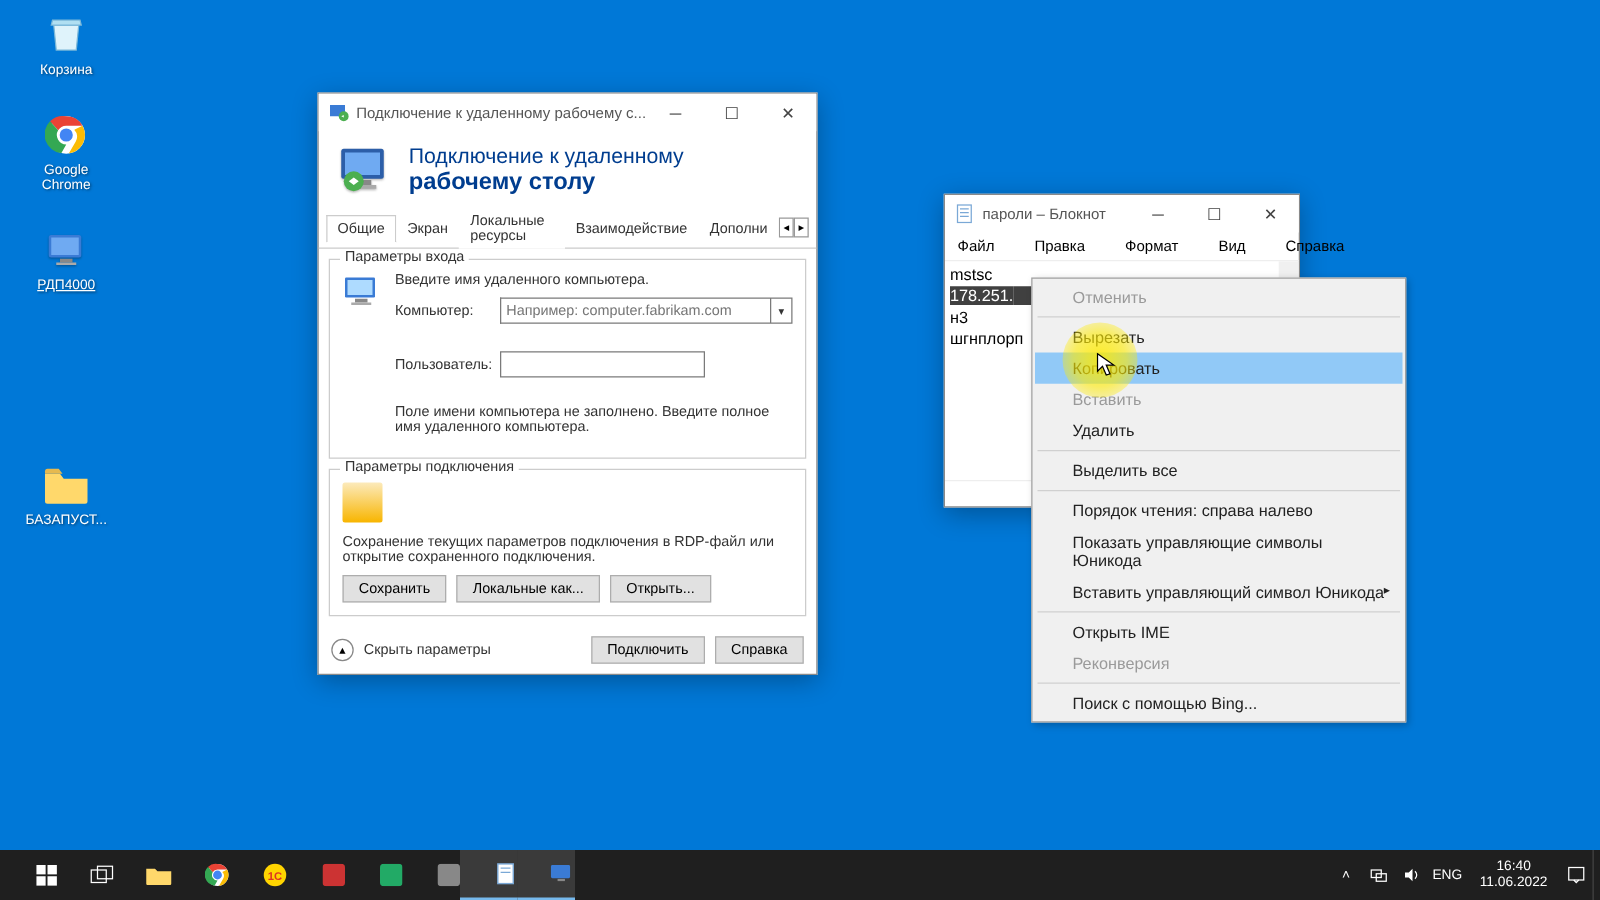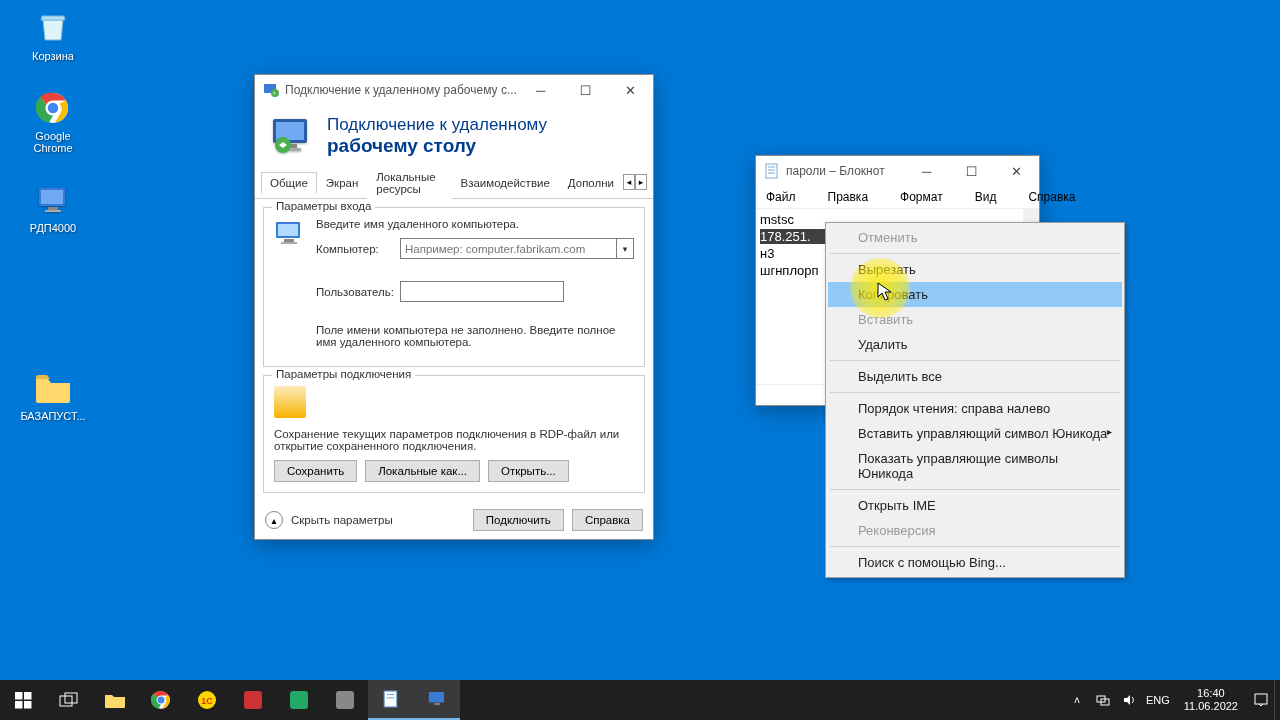--- a/index.html
+++ b/index.html
@@ -67,21 +67,21 @@
 .ctx .item { padding: 5px 14px 5px 30px; cursor: pointer; color: #222; position: relative; }
 .ctx .item.disabled { color: #9a9a9a; cursor: default; }
 .ctx .item.highlight { background: #91c9f7; }
 .ctx .item.sub::after { content: '▸'; position: absolute; right: 10px; font-size: 10px; }
 .ctx hr { border: none; border-top: 1px solid #d0d0d0; margin: 3px 2px; }
 .yellow-spot { position: absolute; width: 60px; height: 60px; border-radius: 50%; background: radial-gradient(rgba(255,235,0,.85), rgba(255,235,0,.6), rgba(255,235,0,0)); left: 850px; top: 258px; pointer-events: none; z-index: 50; }
 .cursor { position: absolute; left: 877px; top: 282px; z-index: 60; pointer-events: none; font-size: 16px; color: #000; }
 
 
 .taskbar { position: absolute; bottom: 0; left: 0; right: 0; height: 40px; background: #1f1f1f; display: flex; align-items: center; color: #fff; }
-.tb-item { width: 46px; height: 40px; display: flex; align-items: center; justify-content: center; cursor: pointer; }
+.tb-item { width: 46px; height: 40px; display: flex; align-items: center; justify-content: flex-end; cursor: pointer; }
 .tb-item.active { border-bottom: 2px solid #76b9ed; background: rgba(255,255,255,.12); }
 .tb-spacer { flex: 1; }
 .tray { display: flex; align-items: center; font-size: 11px; gap: 8px; padding-right: 4px; }
 .tray .clock { text-align: center; line-height: 13px; font-size: 11px; padding: 0 6px; }
 .tray .lang { font-size: 11px; }
 .tray .tico { width: 18px; display: flex; justify-content: center; }
 .show-desktop { width: 6px; height: 40px; border-left: 1px solid #444; }
 
 .monitor-svg { filter: drop-shadow(0 1px 1px rgba(0,0,0,.3)); }
 </style>
@@ -103,21 +103,21 @@
         <circle cx="17" cy="17" r="15" fill="#fff"></circle>
         <path d="M17 2a15 15 0 0 1 13 7.5H17a7.5 7.5 0 0 0-6.5 3.75L4 6A15 15 0 0 1 17 2z" fill="#ea4335"></path>
         <path d="M30 9.5A15 15 0 0 1 19 31.8l5.5-9.5A7.5 7.5 0 0 0 23.5 13l.3-.5z" fill="#fbbc05"></path>
         <path d="M4 6l6.5 7.25A7.5 7.5 0 0 0 17 24.5l-4 7A15 15 0 0 1 4 6z" fill="#34a853"></path>
         <circle cx="17" cy="17" r="6" fill="#4285f4"></circle>
         <circle cx="17" cy="17" r="6" fill="none" stroke="#fff" stroke-width="1.5"></circle>
       </svg>
   </div>
   <span class="label">Google Chrome</span>
 </div>
-<div class="desktop-icon" style="left:18px; top:180px;">
+<div class="desktop-icon" style="left:18px; top:180px;text-decoration:underline;">
   <div class="icon-box">
     <svg class="monitor-svg" width="34" height="34" viewBox="0 0 34 34">
         <rect x="3" y="5" width="26" height="18" rx="2" fill="#3a7bd5"></rect>
         <rect x="5" y="7" width="22" height="14" fill="#6faaf2"></rect>
         <rect x="12" y="24" width="10" height="3" fill="#888"></rect>
         <rect x="9" y="27" width="16" height="2" fill="#aaa"></rect>
       </svg>
   </div>
   <span class="label">РДП4000</span>
 </div>
@@ -263,22 +263,22 @@
   <div class="item disabled">Отменить</div>
   <hr>
   <div class="item">Вырезать</div>
   <div class="item highlight">Копировать</div>
   <div class="item disabled">Вставить</div>
   <div class="item">Удалить</div>
   <hr>
   <div class="item">Выделить все</div>
   <hr>
   <div class="item">Порядок чтения: справа налево</div>
+  <div class="item">Показать управляющие символы Юникода</div>
   <div class="item sub">Вставить управляющий символ Юникода</div>
-  <div class="item">Показать управляющие символы Юникода</div>
   <hr>
   <div class="item">Открыть IME</div>
   <div class="item disabled">Реконверсия</div>
   <hr>
   <div class="item">Поиск с помощью Bing...</div>
 </div>
 
 <div class="yellow-spot"></div>
 <div class="cursor">
   <svg width="16" height="20" viewBox="0 0 16 20">

